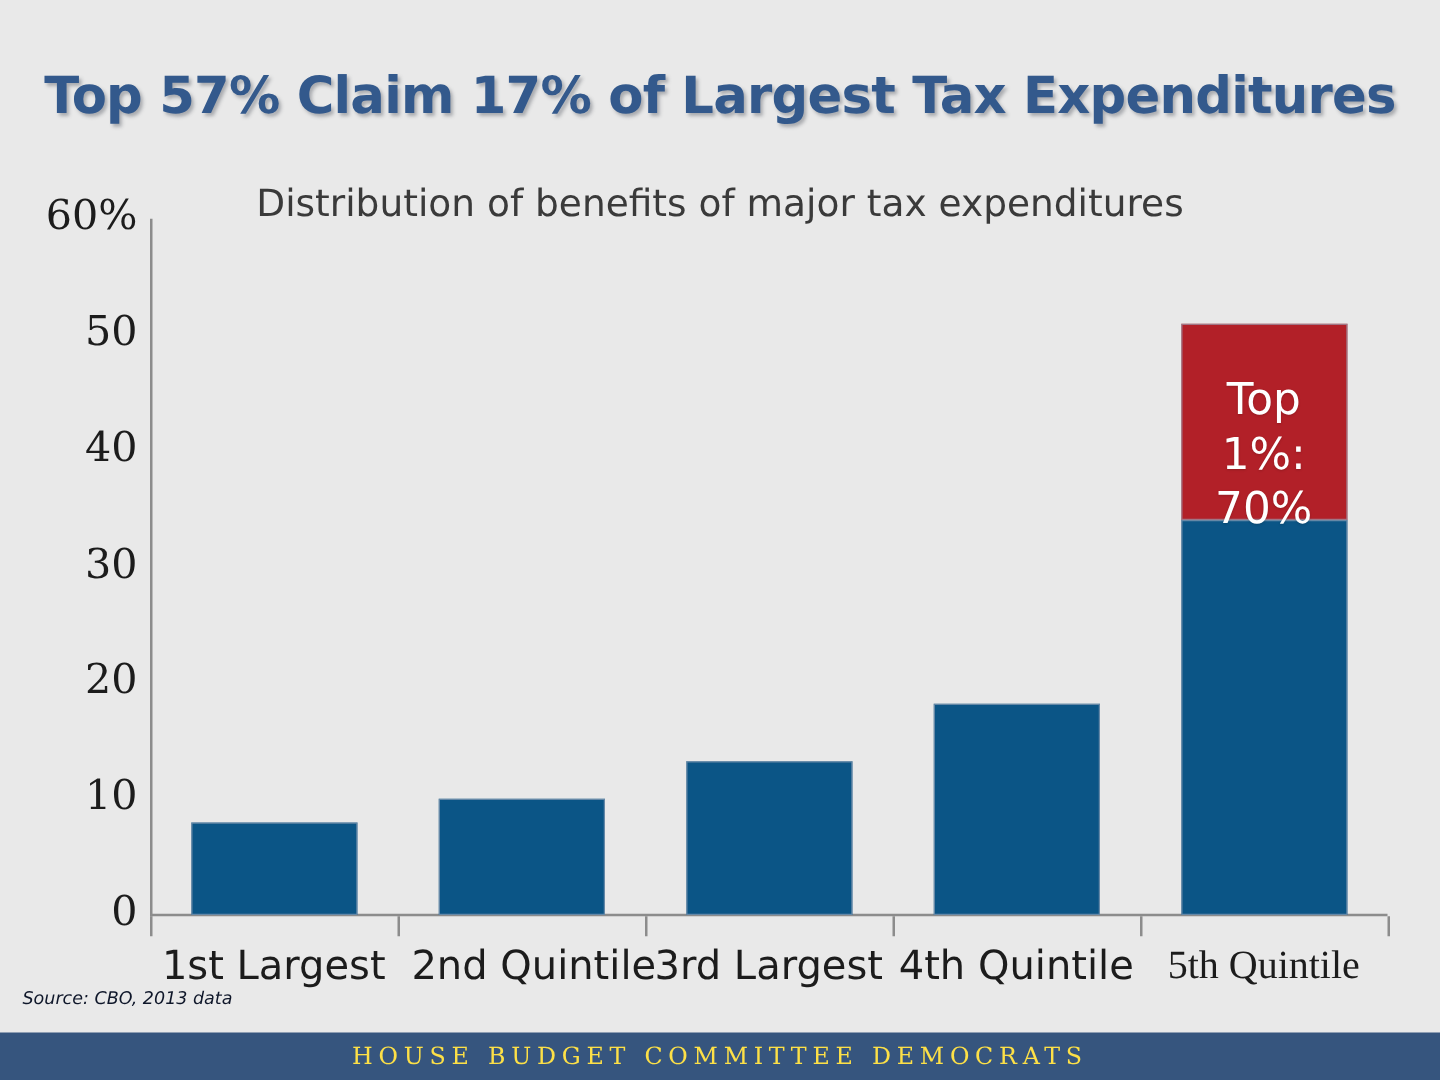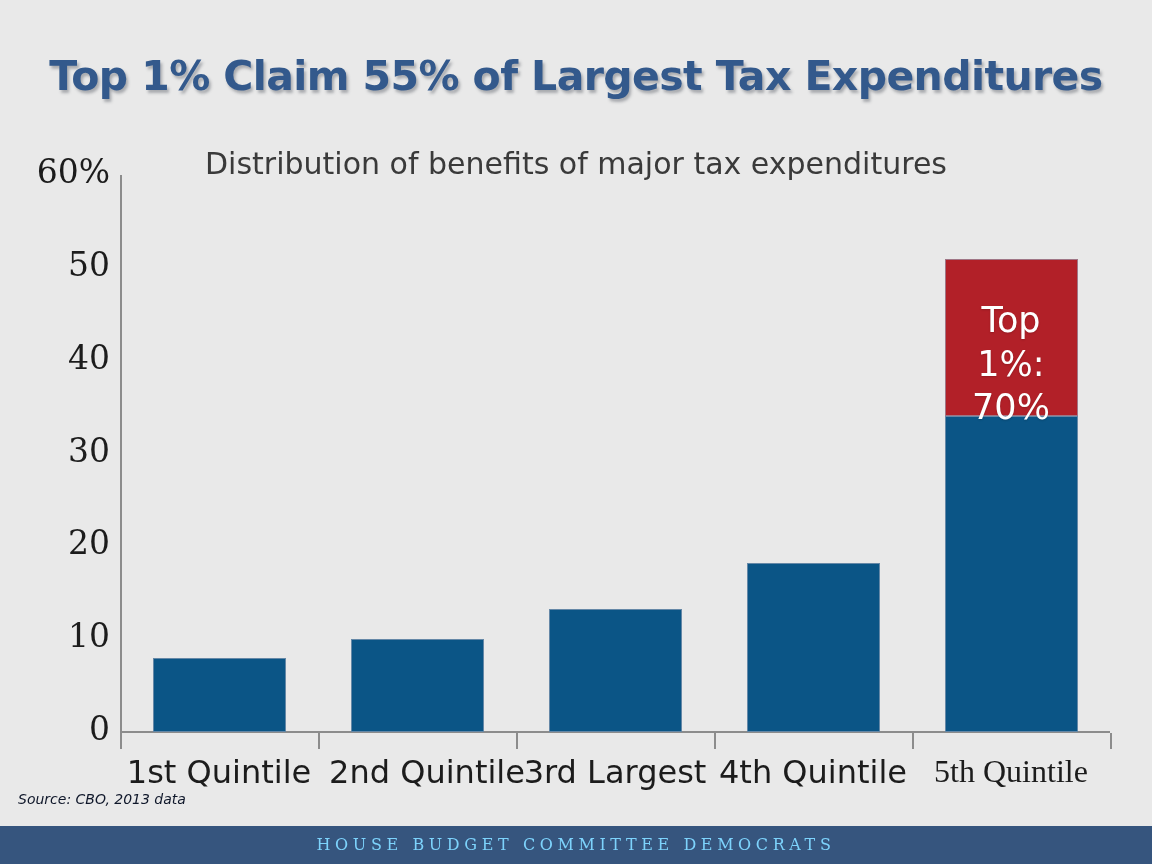--- a/index.html
+++ b/index.html
@@ -159,32 +159,32 @@
 
   #footer-text {
     position: absolute;
     left: 0;
     top: 0;
     width: 1152px;
     height: 38px;
     line-height: 38px;
     text-align: center;
     font-family: "DejaVu Serif", serif;
-    font-size: 16px;
+    font-size: 19px;
     letter-spacing: 4.6px;
-    color: #7dd3fc;
+    color: #fde047;
     white-space: nowrap;
   }
 </style>
 </head>
 <body>
 
 <div id="slide">
 
-  <div id="chart-title">Top 1% Claim 55% of Largest Tax Expenditures</div>
+  <div id="chart-title">Top 57% Claim 17% of Largest Tax Expenditures</div>
   <div id="chart-subtitle">Distribution of benefits of major tax expenditures</div>
 
   <div id="y-axis-line"></div>
   <div id="x-axis-line"></div>
 
   <div id="y-ticks">
     <div class="y-tick-label" style="top: 152px;">60%</div>
     <div class="y-tick-label" style="top: 244.833px;">50</div>
     <div class="y-tick-label" style="top: 337.667px;">40</div>
     <div class="y-tick-label" style="top: 430.5px;">30</div>
@@ -224,21 +224,21 @@
       <div class="bar-seg red" style="display: block; height: 157.817px; bottom: 315.633px; background: rgb(178, 32, 40);">
         <div class="bar-label" style="top: 39.9083px;">
           <span>Top 1%:</span><br>
           <span>70%</span>
         </div>
       </div>
     </div>
     </div>
 
   <div id="x-ticks">
-    <div class="x-tick-label" style="left: 120px; width: 198px;">1st Quintile</div>
+    <div class="x-tick-label" style="left: 120px; width: 198px;">1st Largest</div>
     <div class="x-tick-label" style="left: 328px; width: 198px;">2nd Quintile</div>
     <div class="x-tick-label" style="left: 516px; width: 198px;">3rd Largest</div>
     <div class="x-tick-label" style="left: 714px; width: 198px;">4th Quintile</div>
     <div class="x-tick-label" style="left: 912px; width: 198px; font-family: Liberation Serif, serif;">5th Quintile</div>
   </div>
 
   <div id="source-note">Source: CBO, 2013 data</div>
 
   <div id="footer-bar">
     <div id="footer-text">HOUSE BUDGET COMMITTEE DEMOCRATS</div>

